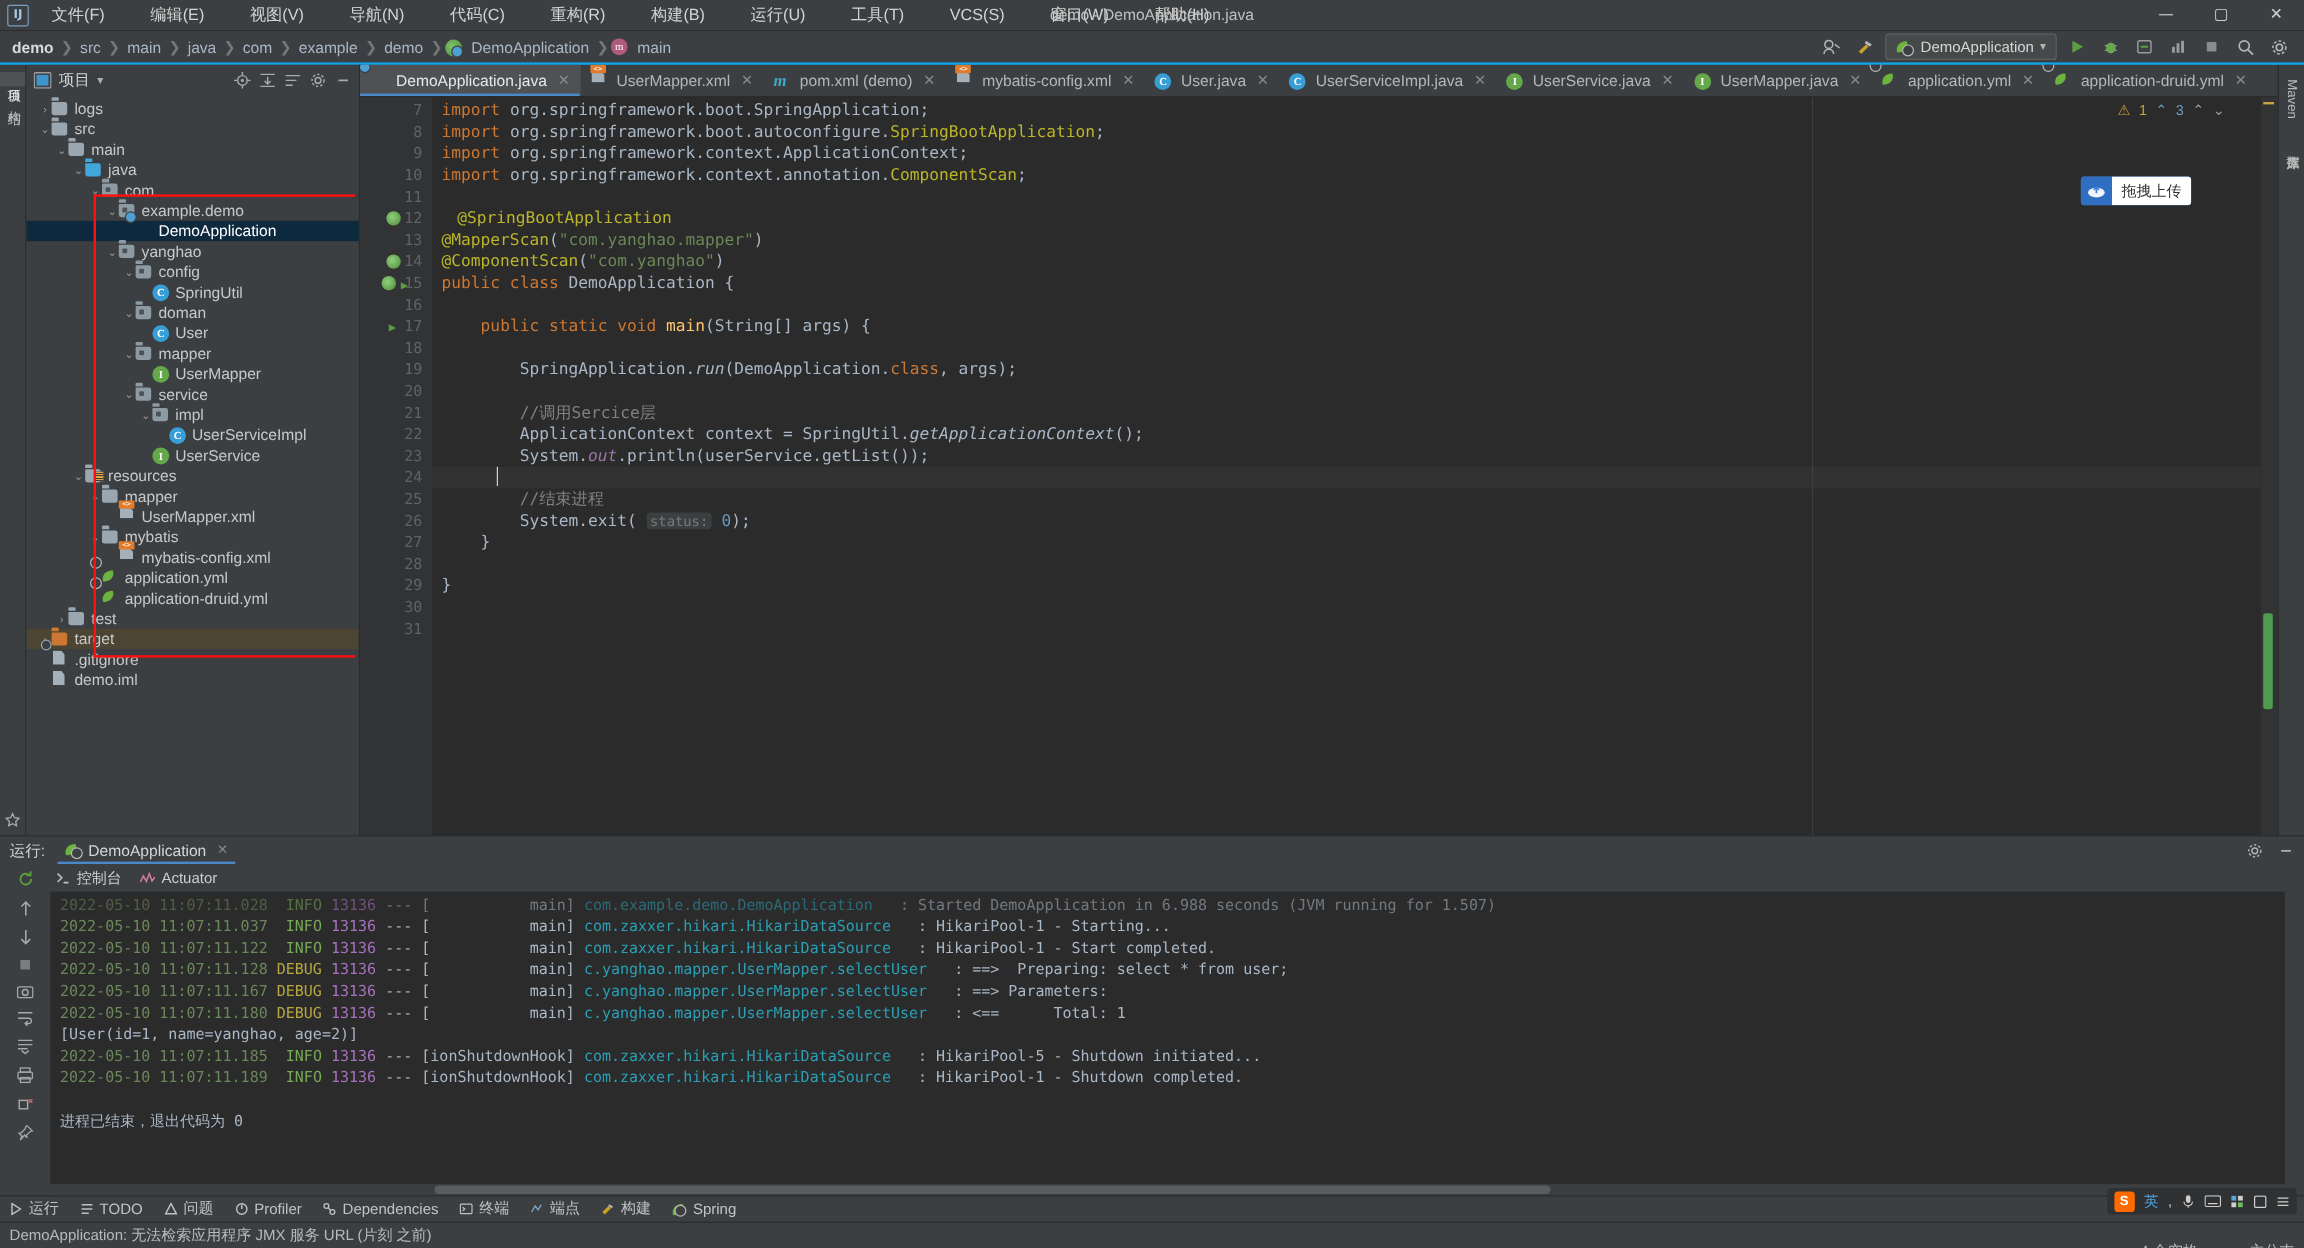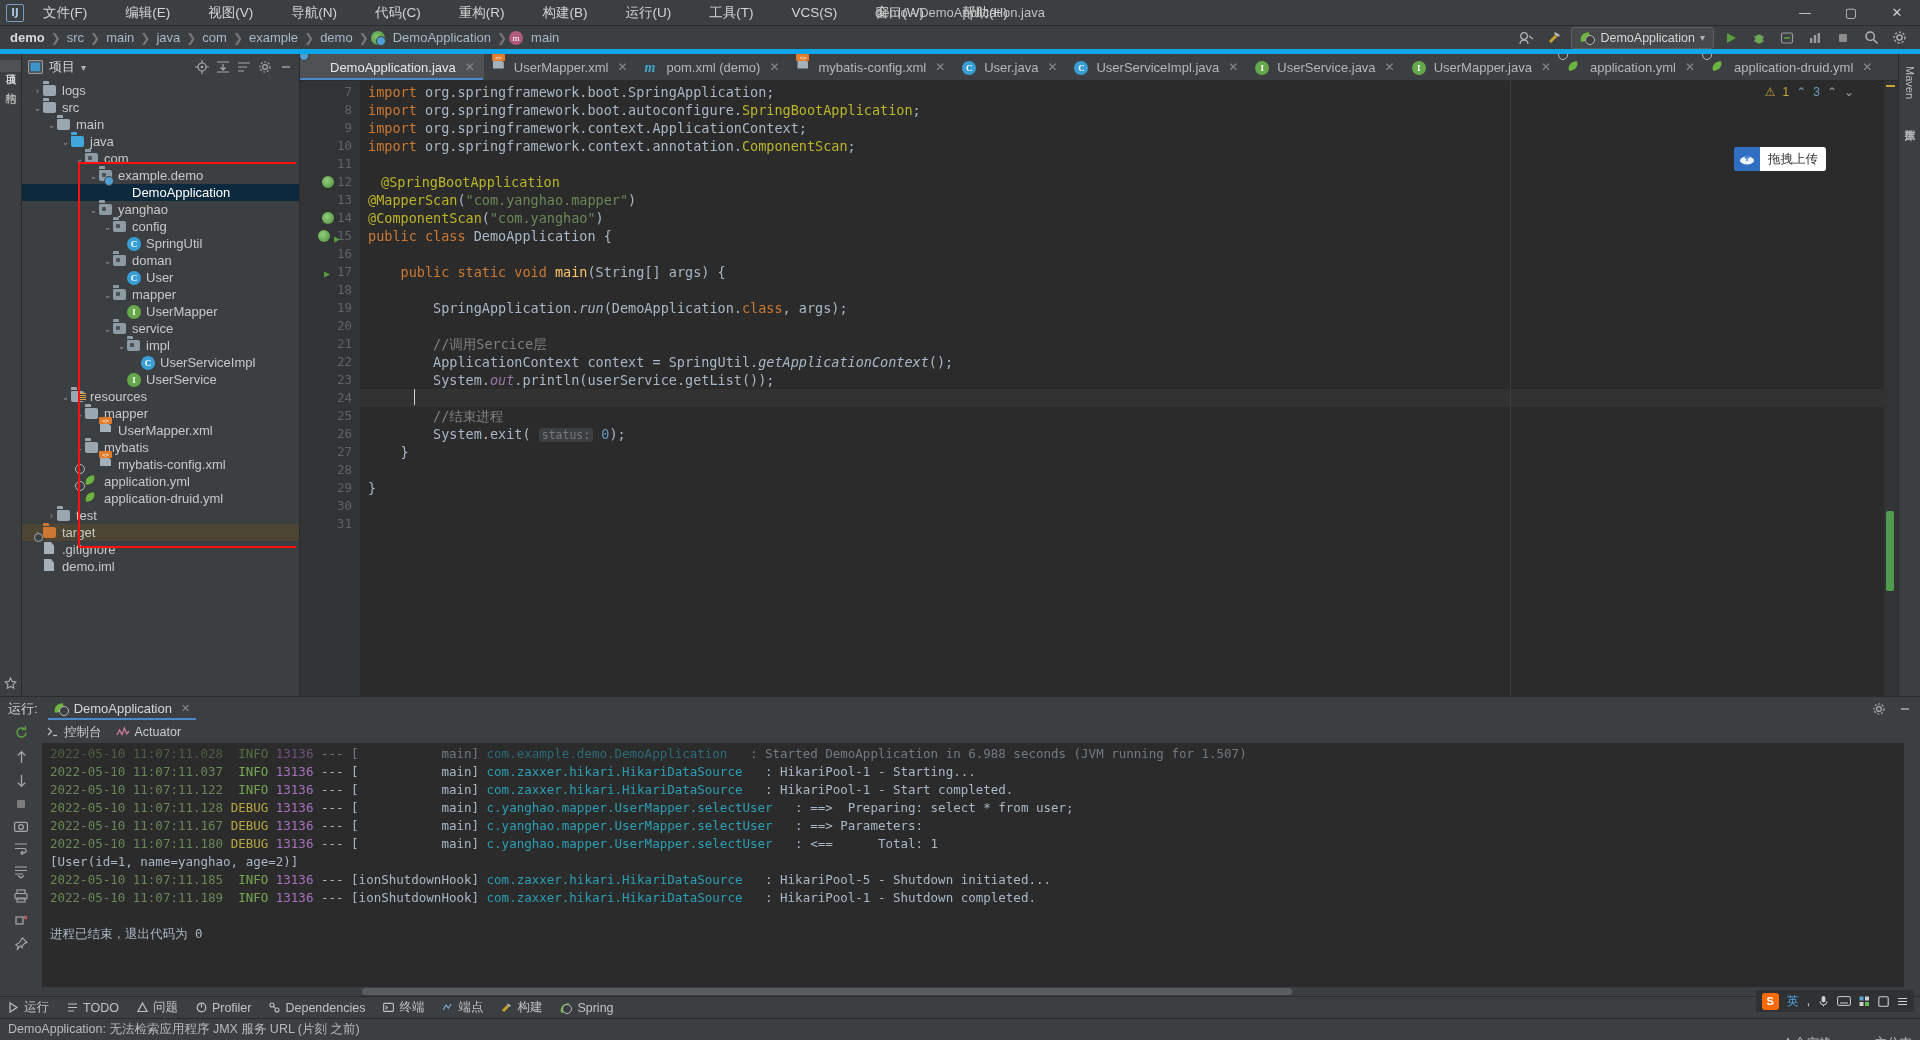--- a/index.html
+++ b/index.html
@@ -29,21 +29,21 @@
     position:absolute; left:0; right:0; text-align:center; font-size:13px; color:#c0c0c0;
     pointer-events:none;
   }
   .win-ctrl{ margin-left:auto; display:flex; align-items:center; z-index:3;}
   .win-btn{ width:46px;height:26px; display:flex;align-items:center;justify-content:center;
             font-size:13px; color:#cfcfcf; font-family:"DejaVu Sans", sans-serif;}
 
   
   .navbar{
     height:28px; background:#3c3f41; display:flex; align-items:center; padding:0 6px;
-    border-bottom:5px solid #0ea5e9; flex:0 0 28px; position:relative;
+    border-bottom:2px solid #0ea5e9; flex:0 0 28px; position:relative;
   }
   .crumb{ display:flex; align-items:center; font-size:13px; color:#a9b7c6; padding:1px 4px;}
   .crumb.first{ color:#d9d9d9; font-weight:bold; }
   .crumb-sep{ color:#777; margin:0 2px; font-size:12px; }
   .navbar-right{ margin-left:auto; display:flex; align-items:center; gap:6px; padding-right:4px;}
   .toolbtn{ width:22px;height:22px; display:flex;align-items:center;justify-content:center; border-radius:3px;}
   .runcfg{
     display:flex;align-items:center;gap:5px; height:22px; padding:0 8px;
     background:#45494a; border:1px solid #5e6060; border-radius:3px; font-size:12.5px; color:#d6d6d6;
   }

